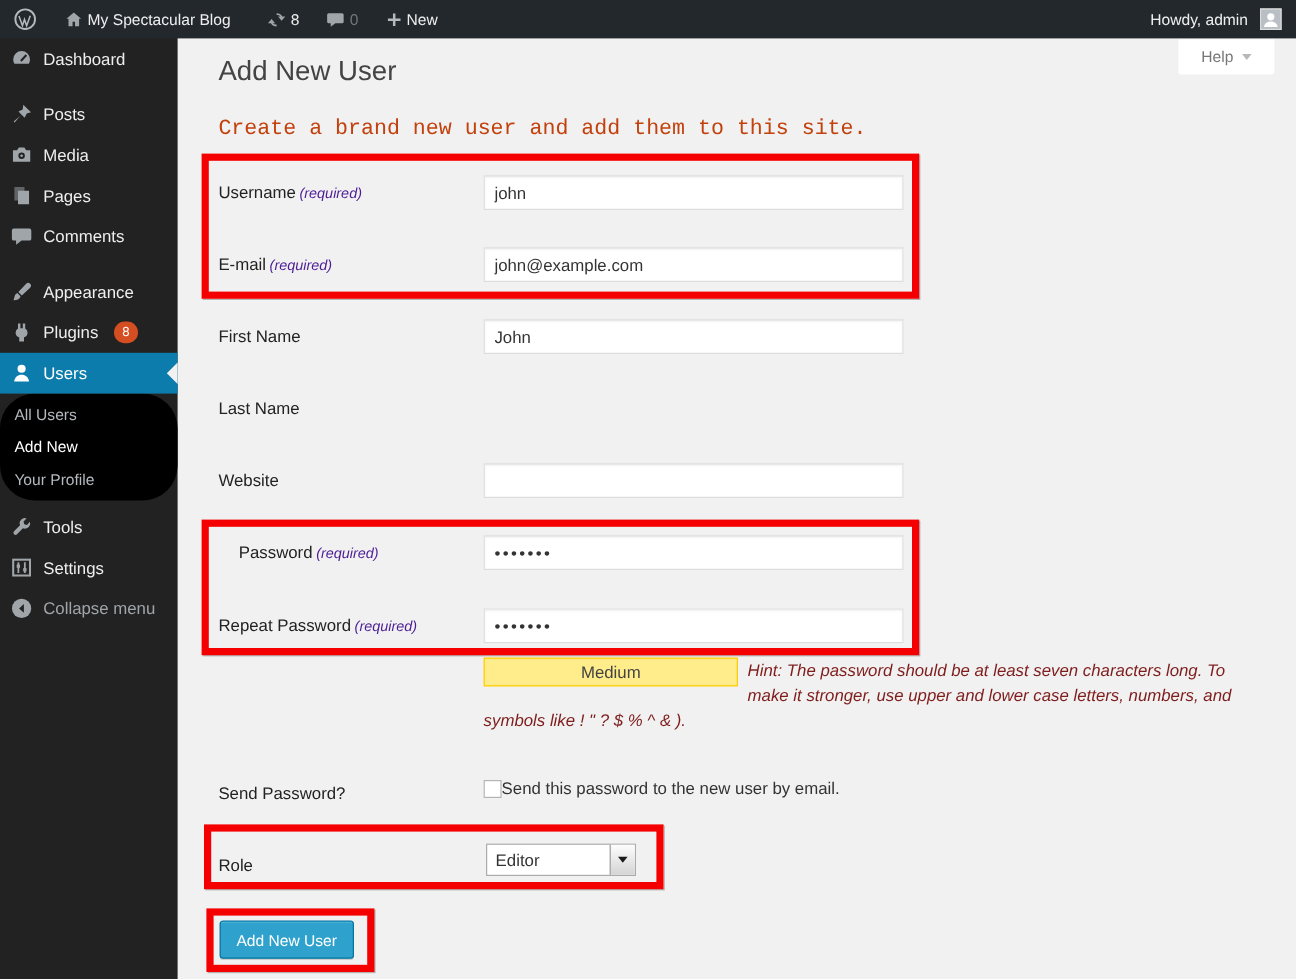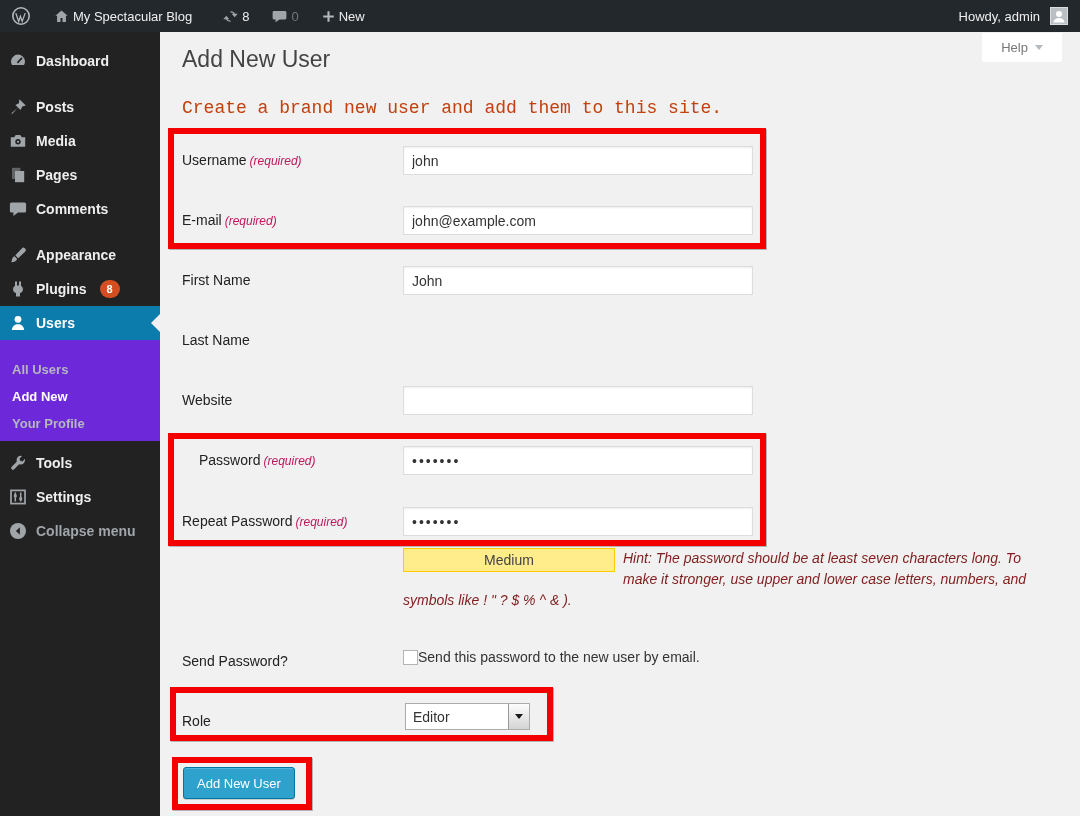--- a/index.html
+++ b/index.html
@@ -21,22 +21,22 @@
   .ab-sep { width:8px; }
   .ab-right { margin-left:auto; padding-right:12px; }
   .ab-dim { color:#72777c; }
   .avatar {
     width:16px; height:16px; display:inline-block; margin-left:7px;
     background:#b9bfc4; border:1px solid #dcdcdc; overflow:hidden;
   }
 
   
   .sidebar {
-    position:absolute; top:32px; left:0; width:160px; bottom:0;
-    background:#222; color:#eee; font-size:14px; z-index:20;font-weight:bold;
+    position:absolute; top:20px; left:0; width:148px; bottom:0;
+    background:#222; color:#eee; font-size:14px; z-index:20;
   }
   .menu-pad12 { height:12px; }
   .menu-pad5 { height:5px; }
   .menu-item {
     position:relative; display:flex; align-items:center;
     height:34px; padding:0 8px; gap:8px; cursor:pointer; color:#eee;
   }
   .menu-item .micon { width:20px; height:20px; flex:0 0 20px; display:flex; align-items:center; justify-content:center; }
   .menu-item.active { background:#0b7cab; color:#fff; }
   .menu-item.active::after {
@@ -44,40 +44,40 @@
     width:0; height:0;
     border-top:9px solid transparent; border-bottom:9px solid transparent;
     border-right:9px solid #f1f1f1;
   }
   .menu-item.dim { color:#a0a5aa; }
   .badge {
     background:#d54e21; color:#fff; border-radius:10px; font-size:11px;
     min-width:12px; height:18px; line-height:18px; text-align:center;
     padding:0 4px; margin-left:5px;
   }
-  .submenu { background:#6d28d9; padding:16px 0 4px 0; }
+  .submenu { background:#000000; padding:4px 0 4px 0;border-radius:29px; }
   .submenu-item { height:27px; line-height:27px; padding-left:12px; color:#b4b9be; font-size:13px; cursor:pointer; }
   .submenu-item.current { color:#fff; }
 
   
   .content { position:absolute; left:160px; top:32px; width:920px; bottom:0; background:#f1f1f1; }
 
   .help-tab {
     position:absolute; left:822px; top:1px; width:80px; height:29px;
     background:#fff; color:#777; font-size:13px;
     display:flex; align-items:center; justify-content:center; gap:7px;
     border-radius:0 0 2px 2px; cursor:pointer;
   }
   .help-caret { width:0; height:0; border-left:4px solid transparent; border-right:4px solid transparent; border-top:5px solid #b4b9be; }
 
   .page-title { position:absolute; left:22px; top:14px; font-size:23px; font-weight:400; color:#444; }
   .page-desc  { position:absolute; left:22px; top:66px; font-size:18px; color:#c2410c;font-family:Liberation Mono, monospace; }
 
   .flabel { position:absolute; font-size:14px; color:#222; }
-  .flabel .req { font-style:italic; font-size:12px; color:#be185d; margin-left:3px; }
+  .flabel .req { font-style:italic; font-size:12px; color:#4c1d95; margin-left:3px; }
 
   .tinput {
     position:absolute; width:350px; height:29px; box-sizing:border-box;
     border:1px solid #ddd; background:#fff; padding:3px 8px;
     font-size:14px; color:#333; font-family:inherit;
     box-shadow: inset 0 1px 2px rgba(0,0,0,.07); outline:none;
   }
   .pw { font-size:14px; letter-spacing:2px; }
 
   .lbl-username{left:22px;top:120px;} .in-username{left:243px;top:114px;}

